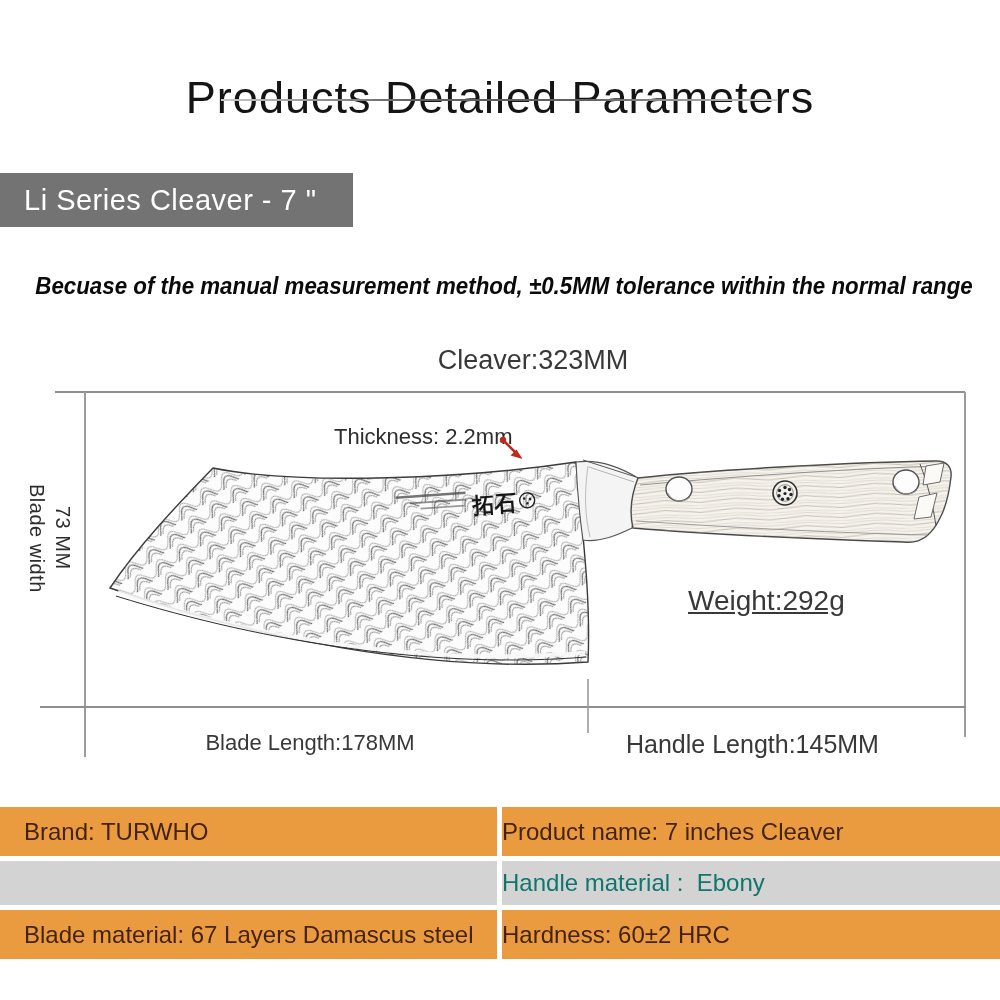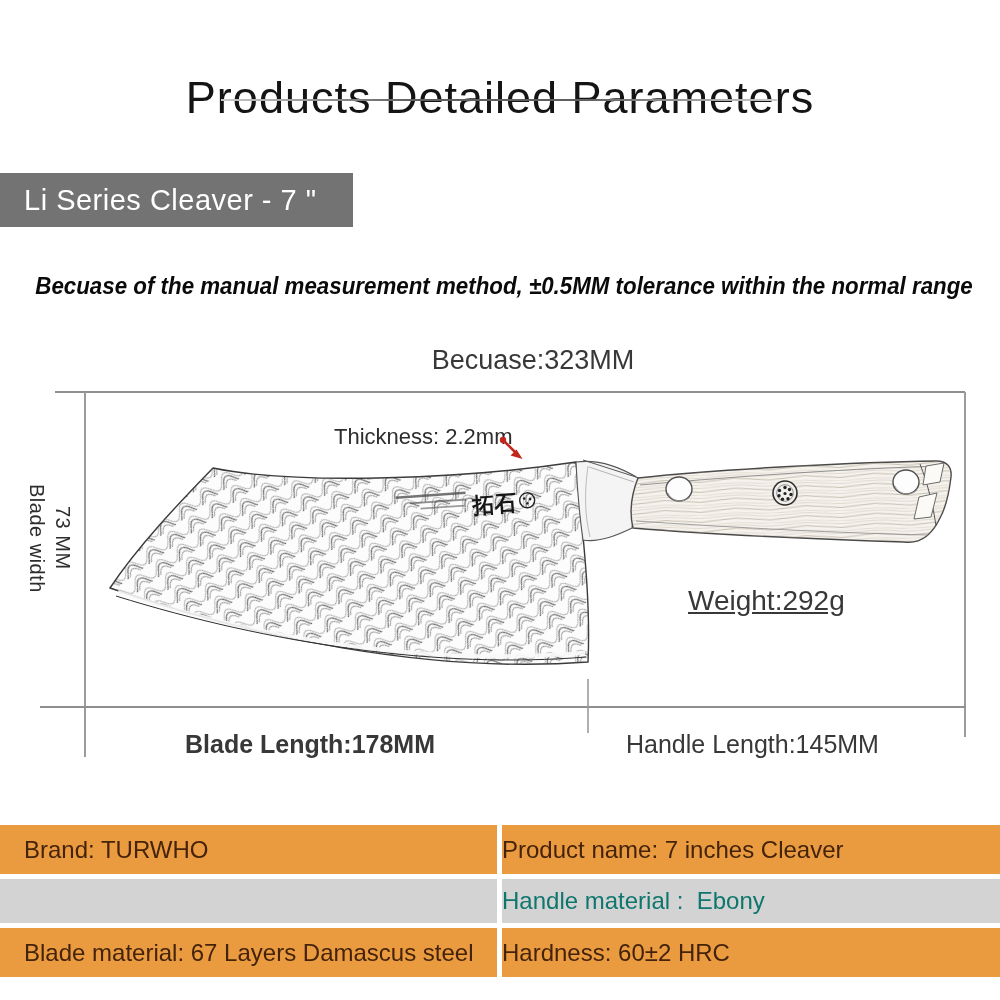--- a/index.html
+++ b/index.html
@@ -16,31 +16,31 @@
     letter-spacing:0.5px;}
 
   .note-wrap{position:absolute;left:0;top:272px;width:1000px;text-align:right;}
   .tolerance-note{display:inline-block;font-size:24px;font-weight:700;font-style:italic;
     color:#0a0a0a;transform:scaleX(0.93);transform-origin:center;white-space:nowrap;}
 
   .dim-label{position:absolute;color:#383838;}
   .length-label{left:383px;top:345px;width:300px;text-align:center;font-size:27px;}
   .thickness-label{left:334px;top:424px;font-size:22px;color:#2d2d2d;}
   .weight-label{left:688px;top:585px;font-size:28px;text-decoration:underline;}
-  .blade-length-label{left:160px;top:730px;width:300px;text-align:center;font-size:25px;font-weight:bold;}
+  .blade-length-label{left:160px;top:730px;width:300px;text-align:center;font-size:22px;}
   .handle-length-label{left:626px;top:730px;width:300px;font-size:25px;}
 
   .blade-width-label{position:absolute;left:24px;top:468px;height:140px;
     writing-mode:vertical-lr;text-align:center;font-size:20px;line-height:1.3;
     letter-spacing:0.5px;color:#2d2d2d;}
   .blade-width-label span{display:block;}
 
   .knife-svg{position:absolute;left:0;top:330px;width:1000px;height:450px;}
 
-  .spec-table{position:absolute;left:0;top:825px;width:1000px;display:grid;
+  .spec-table{position:absolute;left:0;top:807px;width:1000px;display:grid;
     grid-template-columns:497px 498px;grid-template-rows:49px 44px 49px;
     column-gap:5px;row-gap:5px;background:#ffffff;}
   .cell{display:flex;align-items:center;box-sizing:border-box;font-size:24px;white-space:pre;}
   .cell.orange{background:#EA9B40;color:#44230a;}
   .cell.gray{background:#D3D3D3;color:#0f766e;}
   .cell.left{padding-left:24px;}
   .cell.right{}
 </style>
 </head>
 <body>
@@ -49,21 +49,21 @@
 
   <div class="page-title">Products Detailed Parameters</div>
   <div class="title-underline"></div>
 
   <div class="series-badge">Li Series Cleaver - 7 "</div>
 
   <div class="note-wrap">
     <span class="tolerance-note">Becuase of the manual measurement method, ±0.5MM tolerance within the normal range</span>
   </div>
 
-  <div class="dim-label length-label">Becuase:323MM</div>
+  <div class="dim-label length-label">Cleaver:323MM</div>
   <div class="dim-label thickness-label">Thickness: 2.2mm</div>
   <div class="blade-width-label">
     <span>Blade width</span>
     <span>73 MM</span>
   </div>
   <div class="dim-label weight-label">Weight:292g</div>
   <div class="dim-label blade-length-label">Blade Length:178MM</div>
   <div class="dim-label handle-length-label">Handle Length:145MM</div>
 
   <svg class="knife-svg" viewBox="0 330 1000 450">

